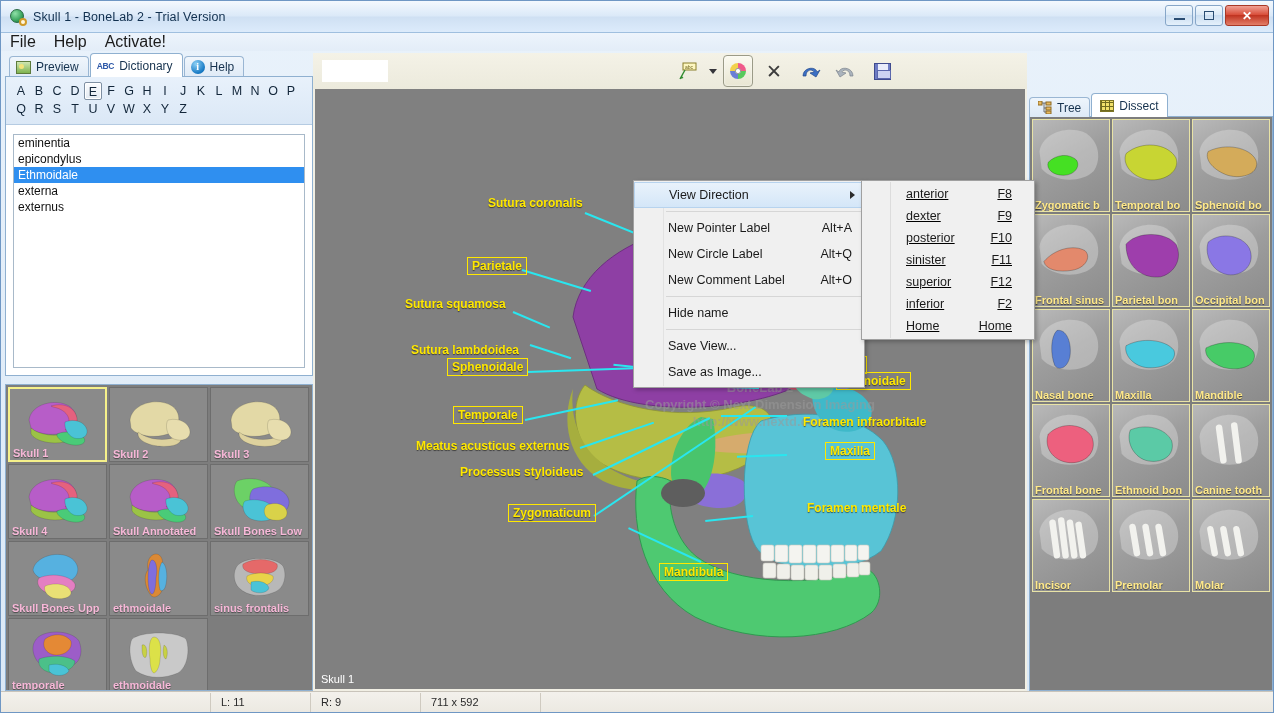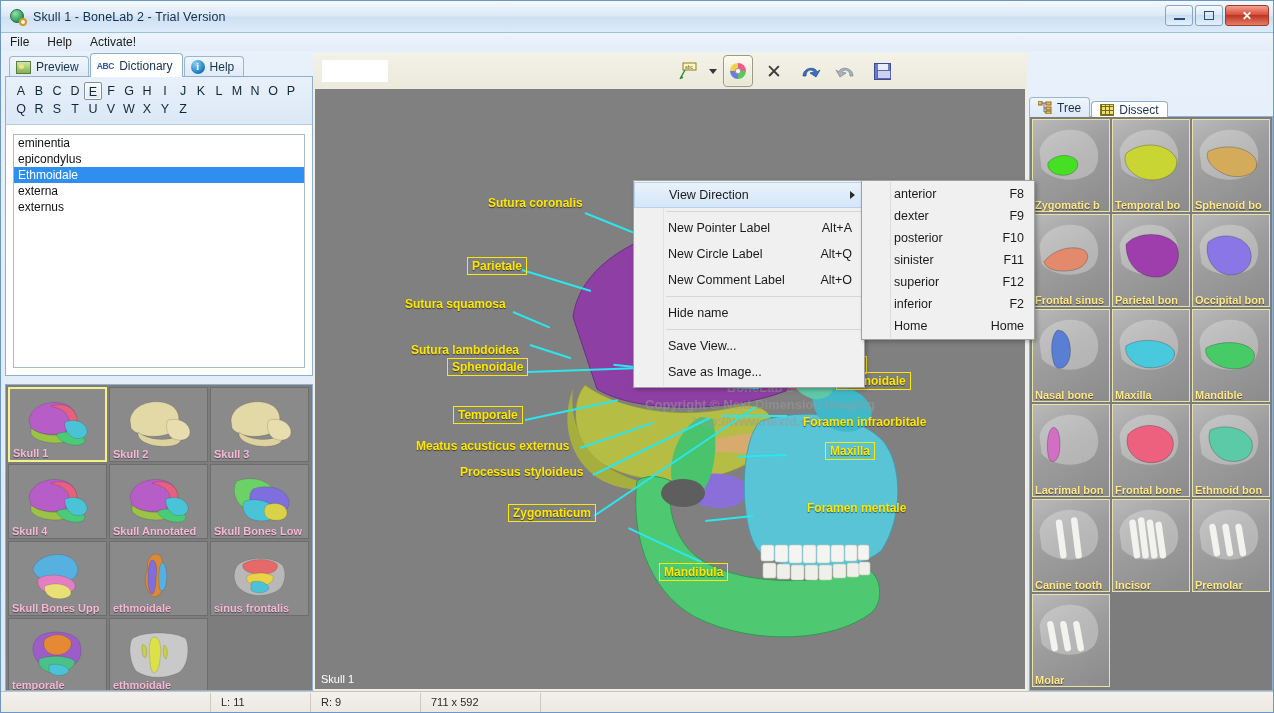--- a/index.html
+++ b/index.html
@@ -52,21 +52,21 @@
     background:linear-gradient(180deg,#f0a195 0%,#d9503c 45%,#c13522 50%,#e27e68 100%);
     border-color:#a83826; color:#fff; font-weight:bold; font-size:12px;
   }
   .winbtn .bar-glyph { width:11px; height:2px; background:#2a4d72; margin-top:6px;}
   .winbtn .sq-glyph { width:10px; height:9px; border:1.5px solid #2a4d72;}
 
   
   .menubar {
     position:absolute; left:0; top:32px; width:1272px; height:18px;
     display:flex; align-items:center; gap:0px;
-    font-size:12px; color:#1b1b1b;
+    font-size:16px; color:#1b1b1b;
     background:linear-gradient(180deg,#edf4fc 0%,#e3edf8 100%);
   }
   .menubar .mi { padding:2px 9px; cursor:default; }
 
   
   .leftpanel {
     position:absolute; left:4px; top:52px; width:308px; height:638px;
   }
   .tabstrip { display:flex; align-items:flex-end; height:24px; padding-left:4px; }
   .tab {
@@ -222,42 +222,42 @@
   .ctxsep { height:1px; background:#d6d6d6; margin:3px 2px 3px 32px; }
   .ctxgutter {
     position:absolute; left:1px; top:1px; bottom:1px; width:29px;
     background:#f0f0f0; border-right:1px solid #e2e2e2;
   }
 
   .submenu {
     position:absolute; left:860px; top:179px; width:174px;
     background:#f0f0f0; border:1px solid #a0a0a0;
     box-shadow:2px 2px 4px rgba(0,0,0,.25);
-    padding:2px 0; z-index:45;
+    padding:2px 12px; z-index:45;text-decoration:underline;
   }
   .submenu .item {
     height:22px; display:flex; align-items:center;
     padding:0 10px 0 32px; font-size:12.5px; color:#1a1a1a;
   }
   .submenu .item .accel { margin-left:auto; }
   .subgutter {
     position:absolute; left:1px; top:1px; bottom:1px; width:28px;
     background:#f0f0f0; border-right:1px solid #dcdcdc;
   }
 
   
   .rightpanel { position:absolute; left:1028px; top:92px; width:244px; height:598px; }
   .rtabstrip { display:flex; align-items:flex-end; height:24px; }
   .rtab {
     height:20px; display:flex; align-items:center; gap:5px; padding:0 8px;
     border:1px solid #9ab6d3; border-bottom:none; border-radius:4px 4px 0 0;
     background:linear-gradient(180deg,#eef5fc 0%,#dde9f6 100%);
     font-size:12px; color:#16324e; margin-right:1px;
   }
-  .rtab.active { height:16px; background:#fff; border-color:#8fb0d0;margin-top:28px; }
+  .rtab.active { height:24px; background:#fff; border-color:#8fb0d0;margin-top:28px; }
   .ico-tree { width:14px;height:13px; position:relative;}
   .ico-dissect {
     width:14px;height:12px;
     background:
       repeating-linear-gradient(90deg,#6f6a20 0 1px,transparent 1px 4px),
       repeating-linear-gradient(0deg,#6f6a20 0 1px,transparent 1px 4px),
       #f0e06a;
     border:1px solid #7d7524;
   }
   .bonegrid {
@@ -757,27 +757,20 @@
         <div class="bone" style="background: linear-gradient(150deg, rgb(185, 185, 185) 0%, rgb(157, 157, 157) 45%, rgb(139, 139, 139) 100%);">
           <svg width="76" height="78" viewBox="0 0 70 70" class="bone-shape" style="position: absolute; left: 0px; top: 0px;">
             <path d="M6 28 C8 12,30 4,46 10 C60 16,64 34,56 46 C44 58,18 56,8 44 Z" fill="rgba(230,230,230,.38)"></path>
             <path d="M12 34 C28 26,50 28,56 38 C60 50,44 56,28 52 C16 48,10 40,12 34 Z" fill="#4cc96a" stroke="rgba(0,0,0,.3)" stroke-width=".7"></path>
           </svg>
           <div class="blabel">Mandible</div>
         </div>
         <div class="bone" style="background: linear-gradient(150deg, rgb(185, 185, 185) 0%, rgb(157, 157, 157) 45%, rgb(139, 139, 139) 100%);">
           <svg width="76" height="78" viewBox="0 0 70 70" class="bone-shape" style="position: absolute; left: 0px; top: 0px;">
             <path d="M6 28 C8 12,30 4,46 10 C60 16,64 34,56 46 C44 58,18 56,8 44 Z" fill="rgba(230,230,230,.38)"></path>
-            <path d="M18 20 C24 18,26 32,24 44 C22 52,16 54,14 46 C12 34,14 22,18 20 Z" fill="#cf6fc0" stroke="rgba(0,0,0,.3)" stroke-width=".7"></path>
-          </svg>
-          <div class="blabel">Lacrimal bon</div>
-        </div>
-        <div class="bone" style="background: linear-gradient(150deg, rgb(185, 185, 185) 0%, rgb(157, 157, 157) 45%, rgb(139, 139, 139) 100%);">
-          <svg width="76" height="78" viewBox="0 0 70 70" class="bone-shape" style="position: absolute; left: 0px; top: 0px;">
-            <path d="M6 28 C8 12,30 4,46 10 C60 16,64 34,56 46 C44 58,18 56,8 44 Z" fill="rgba(230,230,230,.38)"></path>
             <path d="M14 26 C26 14,46 16,54 28 C60 42,48 54,32 52 C18 50,10 38,14 26 Z" fill="#e8627e" stroke="rgba(0,0,0,.3)" stroke-width=".7"></path>
           </svg>
           <div class="blabel">Frontal bone</div>
         </div>
         <div class="bone" style="background: linear-gradient(150deg, rgb(185, 185, 185) 0%, rgb(157, 157, 157) 45%, rgb(139, 139, 139) 100%);">
           <svg width="76" height="78" viewBox="0 0 70 70" class="bone-shape" style="position: absolute; left: 0px; top: 0px;">
             <path d="M6 28 C8 12,30 4,46 10 C60 16,64 34,56 46 C44 58,18 56,8 44 Z" fill="rgba(230,230,230,.38)"></path>
             <path d="M16 22 C30 16,48 20,54 32 C58 46,44 54,30 50 C18 46,12 32,16 22 Z" fill="#5fc9a6" stroke="rgba(0,0,0,.3)" stroke-width=".7"></path>
           </svg>
           <div class="blabel">Ethmoid bon</div>

